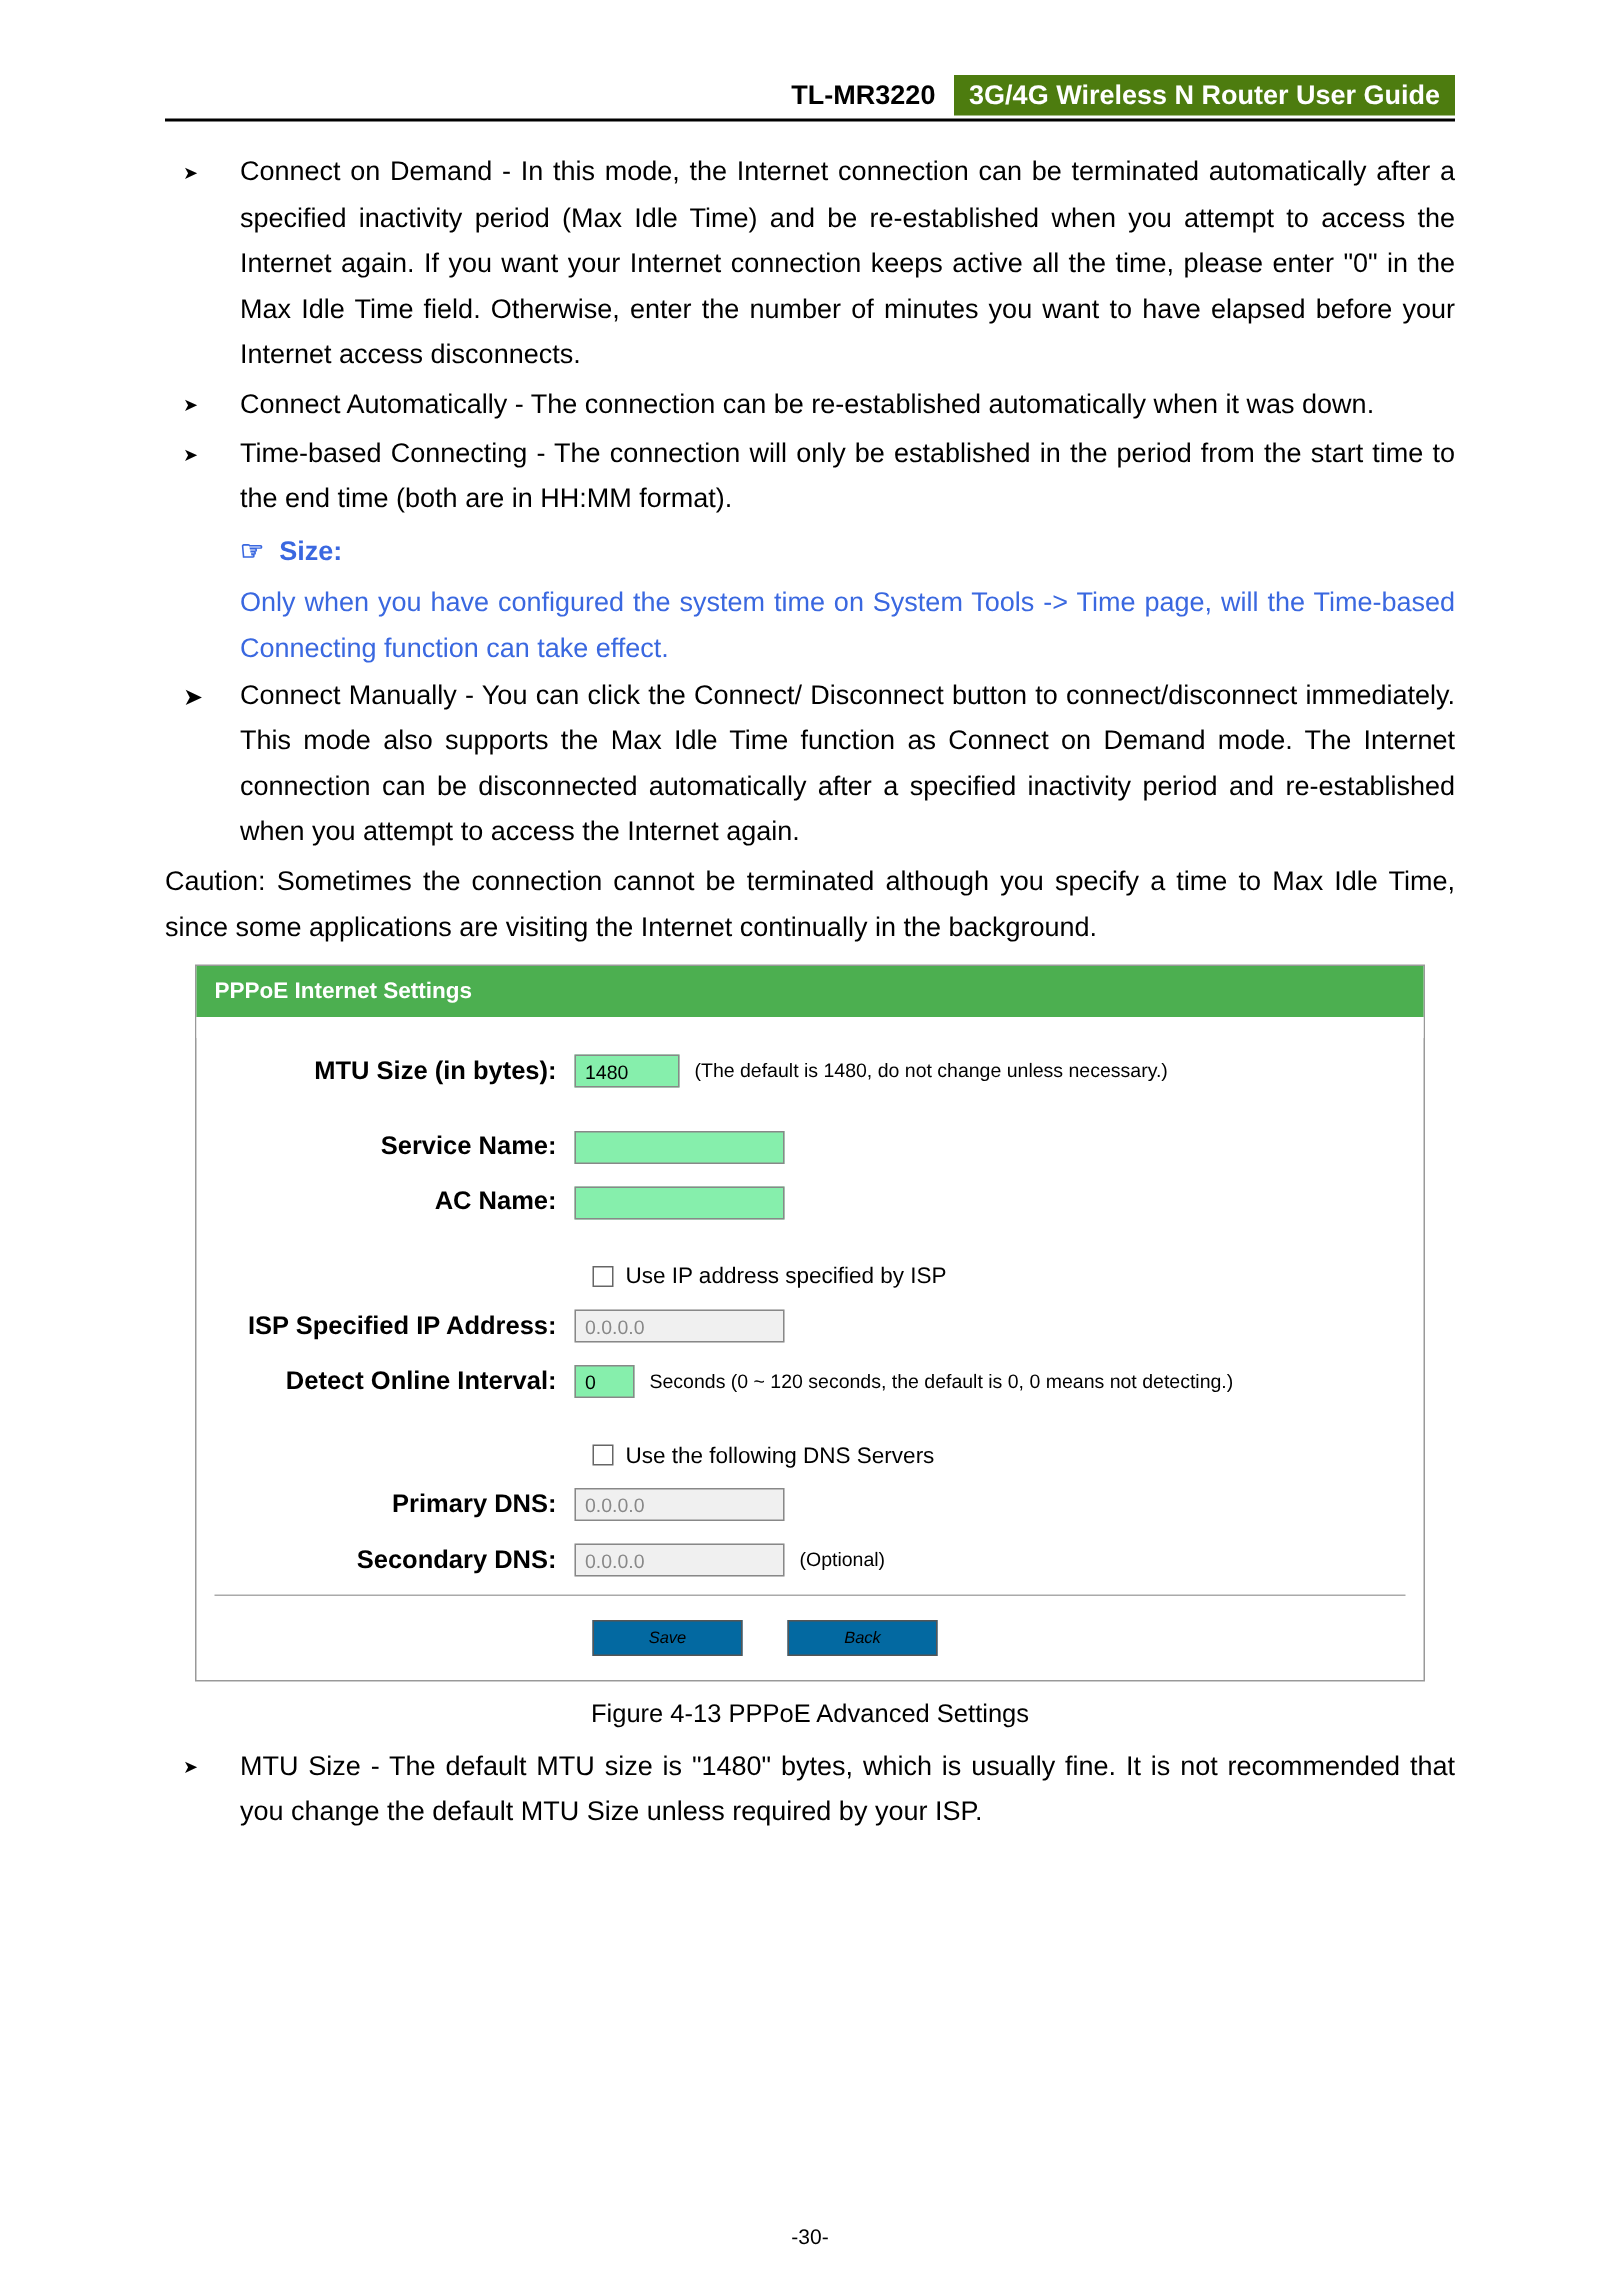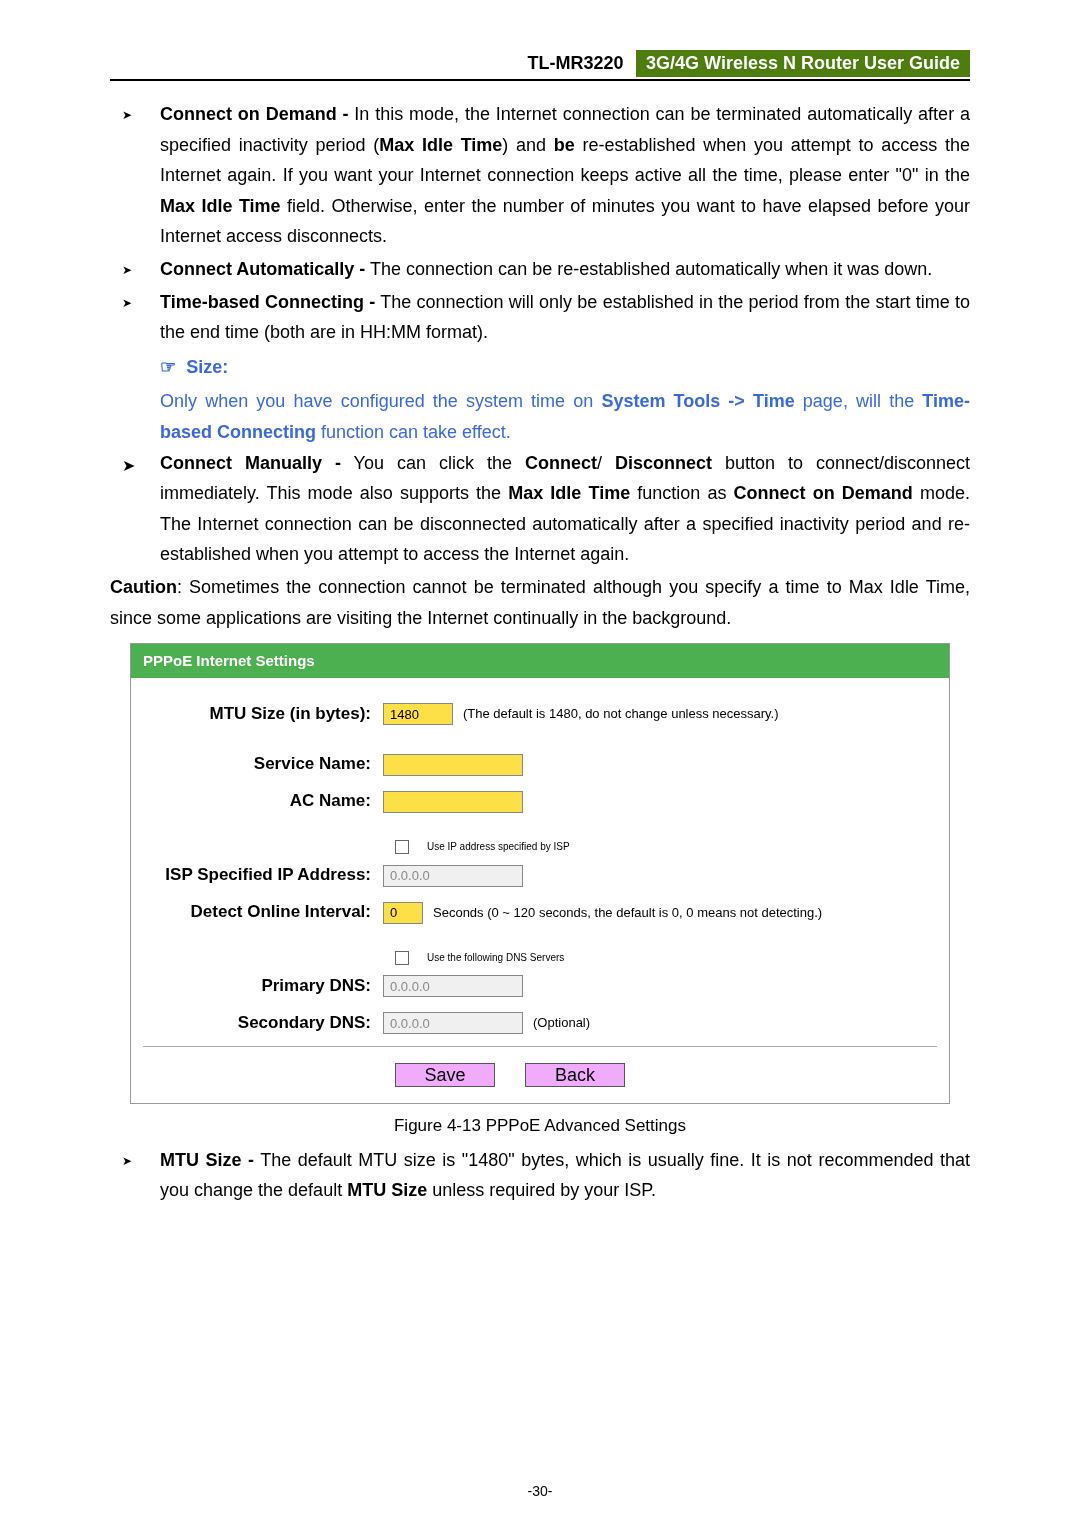--- a/index.html
+++ b/index.html
@@ -19,34 +19,34 @@
   .note-label { font-weight: bold; }
   .note-text { padding-left: 50px; color: #3a68e0; text-align: justify; margin-top: 4px; line-height: 1.7; }
   .body-text { text-align: justify; }
   .panel { border: 1px solid #999; margin: 10px 20px 8px 20px; background: #fff; }
   .panel-title { background: #4caf50; color: #fff; font-weight: bold; font-size: 15px; padding: 4px 12px; }
   .panel-gap { height: 14px; background: #fff; }
   .panel-body { padding: 8px 12px 6px 12px; font-size: 13px; }
   .row { display: flex; align-items: center; margin-bottom: 8px; }
   .row-label { width: 240px; text-align: right; font-weight: bold; padding-right: 12px; font-size: 17px; }
   .row-field { flex: 1; display: flex; align-items: center; gap: 10px; }
-  .inp { border: 1px solid #888; height: 22px; padding: 0 6px; font-size: 13px; font-family: Arial; background: #fde047; }
+  .inp { border: 1px solid #888; height: 22px; padding: 0 6px; font-size: 13px; font-family: Arial; background: #86efac; }
   .inp.disabled { background: #f0f0f0; color: #888; }
   .inp.small { width: 70px; }
   .inp.short { width: 40px; }
   .inp.med { width: 140px; }
   .hint { font-size: 13px; }
   .cb { width: 14px; height: 14px; border: 1px solid #666; display: inline-block; }
-  .cb-row { margin-left: 252px; display: flex; align-items: center; gap: 18px; font-size: 10px; margin-bottom: 6px; }
+  .cb-row { margin-left: 252px; display: flex; align-items: center; gap: 8px; font-size: 15px; margin-bottom: 6px; }
   .btn-row { margin-left: 252px; display: flex; gap: 30px; padding: 10px 0 10px 0; }
-  .btn { border: 1px solid #555; background: #f0abfc; width: 100px; height: 24px; font-size: 18px; text-align: center; line-height: 22px; }
+  .btn { border: 1px solid #555; background: #0369a1; width: 100px; height: 24px; font-size: 11px; text-align: center; line-height: 22px; font-style: italic; }
   .sep { height: 1px; background: #aaa; margin: 6px 0; }
   .figcap { text-align: center; font-size: 17px; margin: 6px 0 4px; }
   .page-num { text-align: center; font-size: 14px; position: absolute; bottom: 28px; left: 0; right: 0; }
-  b { font-weight: bold; }
+  b { font-weight: normal; }
 </style>
 </head>
 <body>
 
 <div class="page">
   <div class="header">
     <span class="header-inner">
       <span class="model">TL-MR3220</span>
       <span class="title-box">3G/4G Wireless N Router User Guide</span>
     </span>

